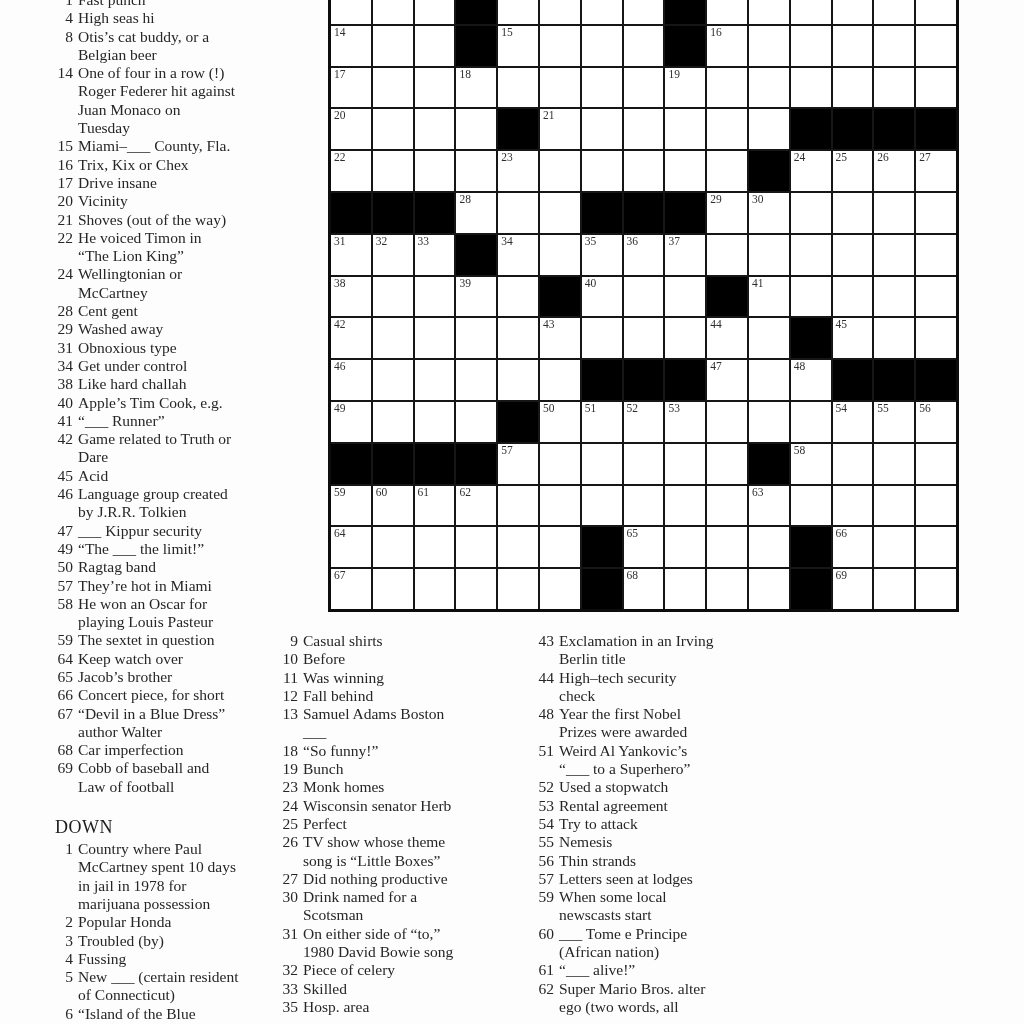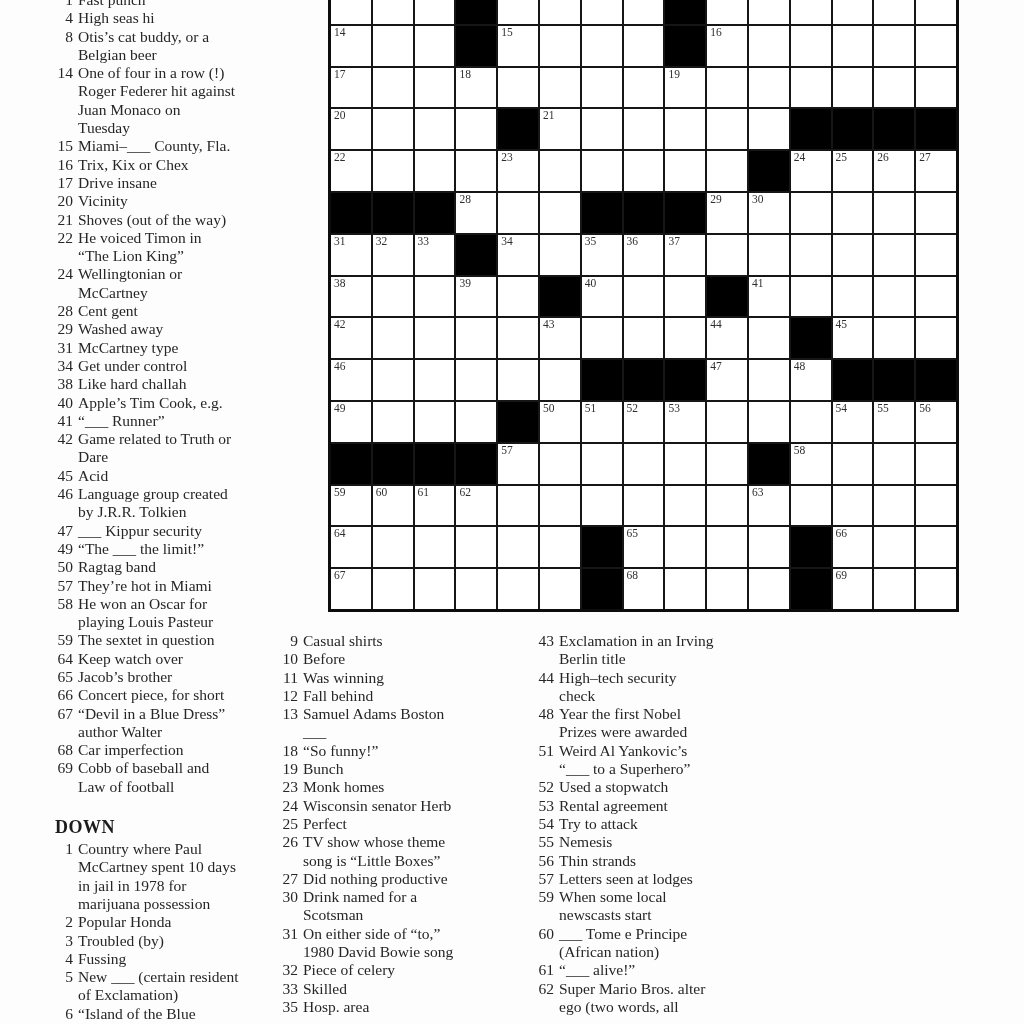--- a/index.html
+++ b/index.html
@@ -5,21 +5,21 @@
   html,body{margin:0;padding:0;}
   body{width:1024px;height:1024px;background:#fdfdfd;font-family:"Liberation Serif","DejaVu Serif",serif;}
   .page{position:absolute;left:0;top:0;width:1024px;height:1024px;overflow:hidden;background:#fdfdfd;}
 
   
   .clue-col{position:absolute;color:#262626;font-size:15.5px;line-height:18.3px;}
   .clue{margin:0;}
   .line{display:flex;white-space:nowrap;}
   .cnum{flex:none;width:18px;text-align:right;margin-right:5px;}
   .cont{padding-left:23px;align-items:flex-end;}
-  .down-header{font-size:18px;font-weight:bold;line-height:22px;margin-top:20px;margin-bottom:2px;color:#1c1c1c;letter-spacing:0.5px;}
+  .down-header{font-size:18px;font-weight:normal;line-height:22px;margin-top:20px;margin-bottom:2px;color:#1c1c1c;letter-spacing:0.5px;}
 
   #left-col{left:55px;top:-9px;width:235px;}
   #mid-col{left:280px;top:632px;width:235px;}
   #right-col{left:536px;top:632px;width:225px;}
 
   
   #grid{position:absolute;left:328px;top:-19px;display:grid;
         grid-template-columns:repeat(15,39.8px);grid-auto-rows:39.8px;
         gap:2px;background:#161616;border:3px solid #0d0d0d;}
   .cell{position:relative;background:#ffffff;}
@@ -125,21 +125,21 @@
         </div>
         <div class="clue">
           <div class="line">
             <span class="cnum">29</span>
             <span class="ctxt">Washed away</span>
           </div>
         </div>
         <div class="clue">
           <div class="line">
             <span class="cnum">31</span>
-            <span class="ctxt">McCartney type</span>
+            <span class="ctxt">Obnoxious type</span>
           </div>
         </div>
         <div class="clue">
           <div class="line">
             <span class="cnum">34</span>
             <span class="ctxt">Get under control</span>
           </div>
         </div>
         <div class="clue">
           <div class="line">
@@ -299,21 +299,21 @@
             <span class="cnum">4</span>
             <span class="ctxt">Fussing</span>
           </div>
         </div>
         <div class="clue">
           <div class="line">
             <span class="cnum">5</span>
             <span class="ctxt">New ___ (certain resident</span>
           </div>
           <div class="line cont">
-            <span class="ctxt">of Exclamation)</span>
+            <span class="ctxt">of Connecticut)</span>
           </div>
         </div>
         <div class="clue">
           <div class="line">
             <span class="cnum">6</span>
             <span class="ctxt">“Island of the Blue</span>
           </div>
         </div>
       </div>
   </div>

